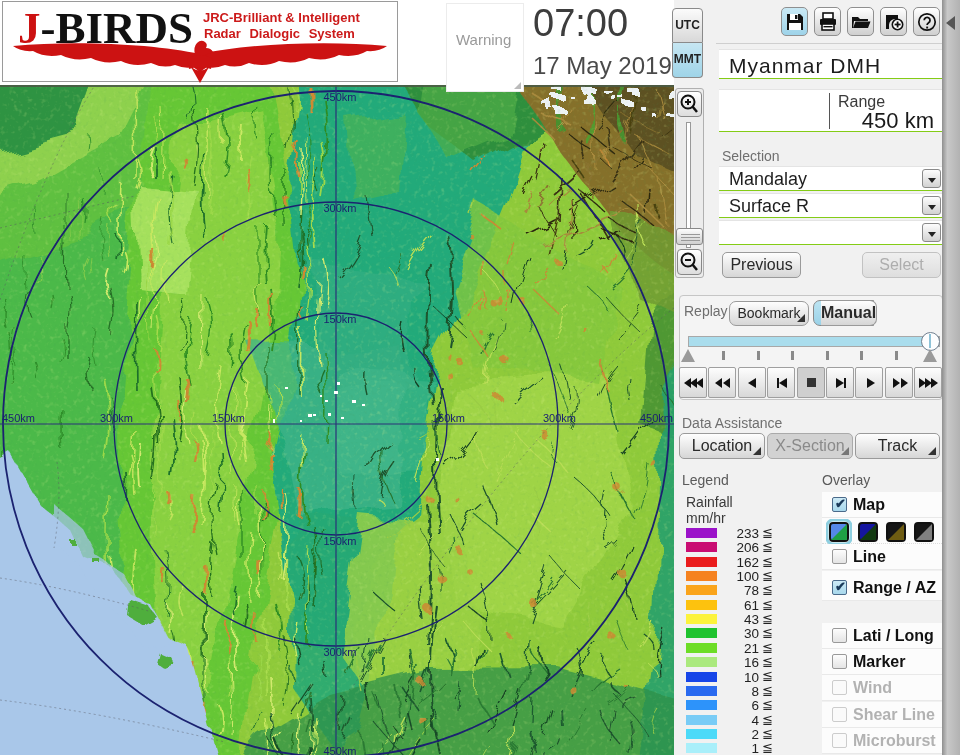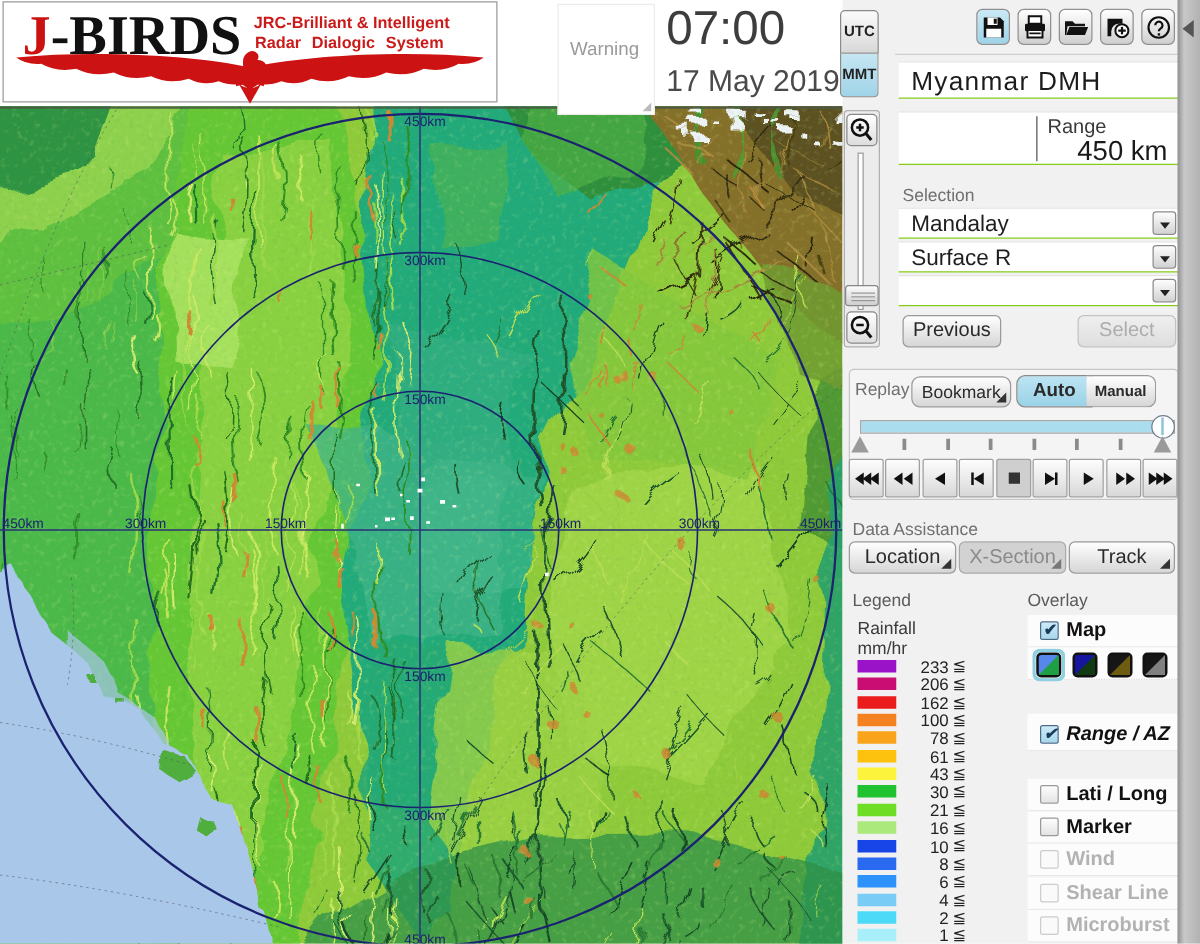--- a/index.html
+++ b/index.html
@@ -40,21 +40,21 @@
   .drop:after { content:""; position:absolute; left:5px; top:8px; border-left:4px solid transparent; border-right:4px solid transparent; border-top:5px solid #222; }
   #sel1 { top:166px; height:25px; } #sel2 { top:193px; height:25px; } #sel3 { top:220px; height:25px; }
   .pbtn { border:1px solid #9a9a9a; border-radius:5px; background:linear-gradient(#fefefe,#d6d6d6); text-align:center; font-size:16px; color:#2a2a2a; }
   #prev { left:722px; top:252px; width:79px; height:26px; line-height:24px; }
   #selbtn { left:862px; top:252px; width:79px; height:26px; line-height:24px; color:#adadad; background:linear-gradient(#efefef,#dedede); border-color:#c2c2c2;}
   
   #replay { left:679px; top:295px; width:264px; height:105px; border:1px solid #c6c6c6; border-radius:4px; background:#f4f4f4;}
   #replab { left:684px; top:303px; font-size:14px; color:#6f6f6f; }
   #bookmark { left:729px; top:301px; width:80px; height:25px; line-height:23px; font-size:14px; border-radius:7px;}
   #auto { left:813px; top:300px; width:61px; height:26px; line-height:24px; font-weight:bold; border-radius:7px 0 0 7px; background:linear-gradient(#bce4f2,#9ad2e8); border:1px solid #8a8a8a; font-size:15px;}
-  #manual { left:869px; top:300px; width:56px; height:26px; line-height:24px; font-weight:bold; border-radius:0 7px 7px 0; border-left:none; font-size:12px;}
+  #manual { left:821px; top:300px; width:56px; height:26px; line-height:24px; font-weight:bold; border-radius:0 7px 7px 0; border-left:none; font-size:16px;}
   #slidertrack { left:688px; top:336px; width:252px; height:11px; background:linear-gradient(90deg,#aadded 0,#aadded 243px,#e8e8e8 243px); border:1px solid #a8a8a8; }
   #sliderhandle { left:921px; top:332px; width:19px; height:19px; border-radius:50%; border:1.5px solid #708090; background:#fdfeff; }
   #sliderhandle:after { content:""; position:absolute; left:7px; top:1px; width:2px; height:14px; background:#8fc3d8; }
   .tick { top:351px; width:3px; height:9px; background:#8a8a8a; }
   .endtri { top:349px; width:0; height:0; border-left:7px solid transparent; border-right:7px solid transparent; border-bottom:13px solid #9a9a9a; }
   
   #playbar { left:679px; top:367px; width:265px; height:32px; }
   .play { position:absolute; top:0; width:28px; height:31px; border:1px solid #9f9f9f; background:linear-gradient(#fdfdfd,#d8d8d8); border-radius:2px;}
   .play svg { position:absolute; left:3px; top:7px; }
   
@@ -949,25 +949,29 @@
       <path d="M5,21 L21,5 L21,21 Z" fill="#123a12"></path>
     </svg>
     <svg class="abs" style="left:883px;top:519px;" width="26" height="26" viewBox="0 0 26 26">
       <rect x="4" y="4" width="18" height="18" rx="3" fill="#161616" stroke="#111" stroke-width="2"></rect>
       <path d="M5,21 L21,5 L21,21 Z" fill="#6e5c12"></path>
     </svg>
     <svg class="abs" style="left:911px;top:519px;" width="26" height="26" viewBox="0 0 26 26">
       <rect x="4" y="4" width="18" height="18" rx="3" fill="#161616" stroke="#111" stroke-width="2"></rect>
       <path d="M5,21 L21,5 L21,21 Z" fill="#808080"></path>
     </svg>
+    <div class="abs ovrow" style="top:544px;">
+      <div class="cb"></div>
+      <div class="ovtxt">Line</div>
+    </div>
     <div class="abs ovrow" style="top:571px;">
       <div class="cb"></div>
       <div class="ovtxt">Border</div>
     </div>
-    <div class="abs ovrow" style="top:575px;font-style:italic;">
+    <div class="abs ovrow" style="top:575px;">
       <div class="cb cbc"></div>
       <div class="ovtxt">Range / AZ</div>
     </div>
     <div class="abs ovrow" style="top:649px;">
       <div class="cb"></div>
       <div class="ovtxt">Marker</div>
     </div>
     <div class="abs ovrow" style="top:623px;">
       <div class="cb"></div>
       <div class="ovtxt">Lati / Long</div>

